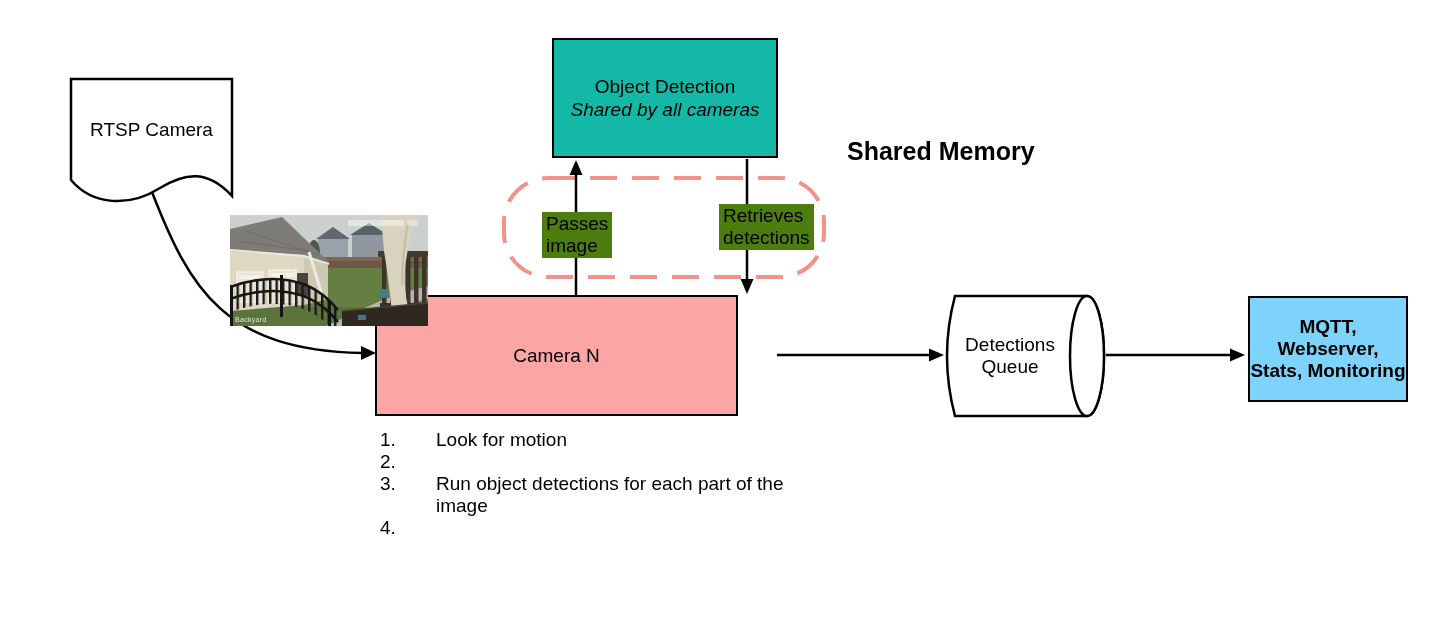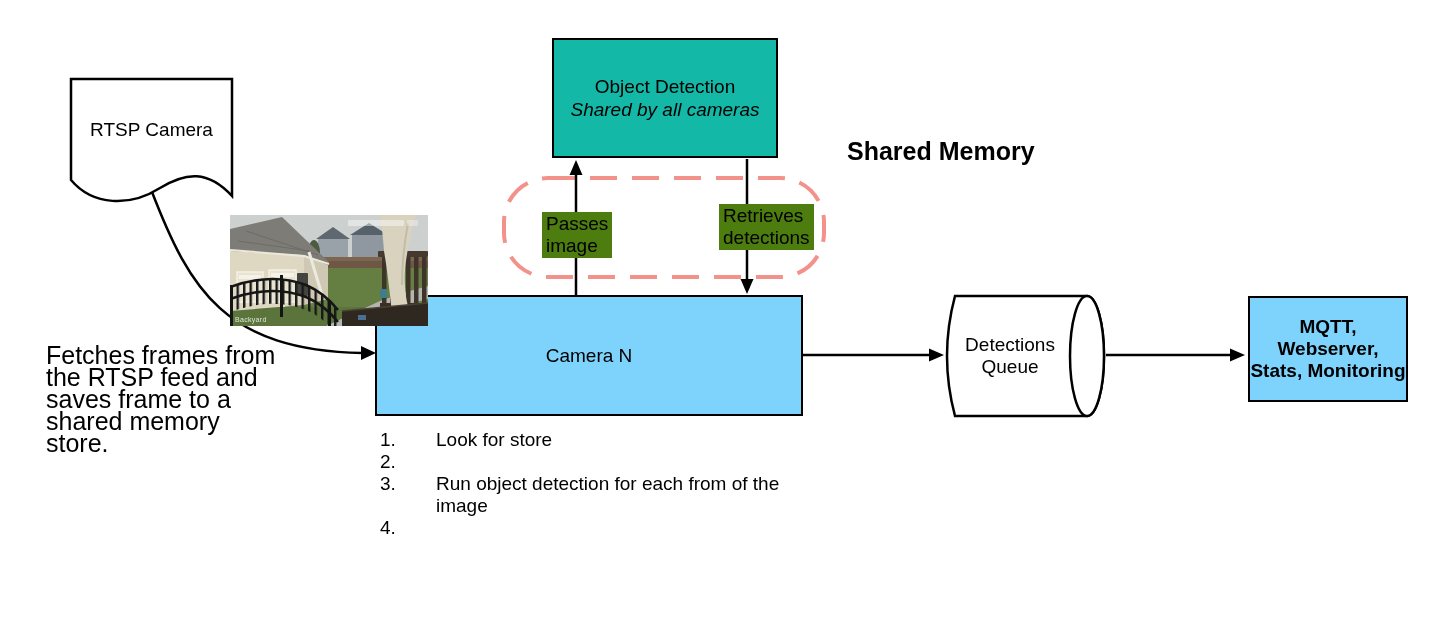--- a/index.html
+++ b/index.html
@@ -73,57 +73,52 @@
     <polygon points="1245,355 1230,348.5 1230,361.5" fill="#000000"></polygon>
   </svg>
 
   <div class="doc-label">RTSP Camera</div>
 
   <div class="box" style="left: 552px; top: 38px; width: 226px; height: 120px; background-color: #14b8a6;">
     <div>Object Detection</div>
     <div class="italic">Shared by all cameras</div>
   </div>
 
-  <div class="box" style="left: 375px; top: 295px; width: 428px; height: 121px; background-color: #7dd3fc; text-align: right;">
+  <div class="box" style="left: 375px; top: 295px; width: 363px; height: 121px; background-color: #fca5a5; text-align: right;">
     <div>Camera N</div>
   </div>
 
   <div class="box pre" style="left: 1248px; top: 296px; width: 160px; height: 106px; line-height: 22px; background-color: #7dd3fc; font-weight: bold;">MQTT, Webserver,
 Stats, Monitoring</div>
 
   <div class="queue-label pre">Detections
 Queue</div>
 
   <div class="edge-label pre" style="left:542px; top:212px;">Passes
 image</div>
   <div class="edge-label pre" style="left:703px; top:204px;margin-left:16px;">Retrieves
 detections</div>
 
-  <div class="note pre" style="left:46px; top:344px;">Fetches frames from
-the RTSP feed and
-saves frame to a
-shared memory
-store.</div>
 
   <div class="note" style="left:847px; top:140px;">
     <div class="bold">Shared Memory</div>
   </div>
 
 
   <div class="steps">
     <div class="step">
       <span class="num">1.</span>
-      <span class="txt pre">Look for store</span>
+      <span class="txt pre">Look for motion</span>
     </div>
     <div class="step">
       <span class="num">2.</span>
     </div>
     <div class="step">
       <span class="num">3.</span>
-      <span class="txt pre">Run object detection for each from of the
+      <span class="txt pre">Run object detections for each part of the
 image</span>
     </div>
     <div class="step">
       <span class="num">4.</span>
     </div>
   </div>
 
   <div class="photo">
     <svg width="198" height="111" viewBox="0 0 198 111">
       <defs>

